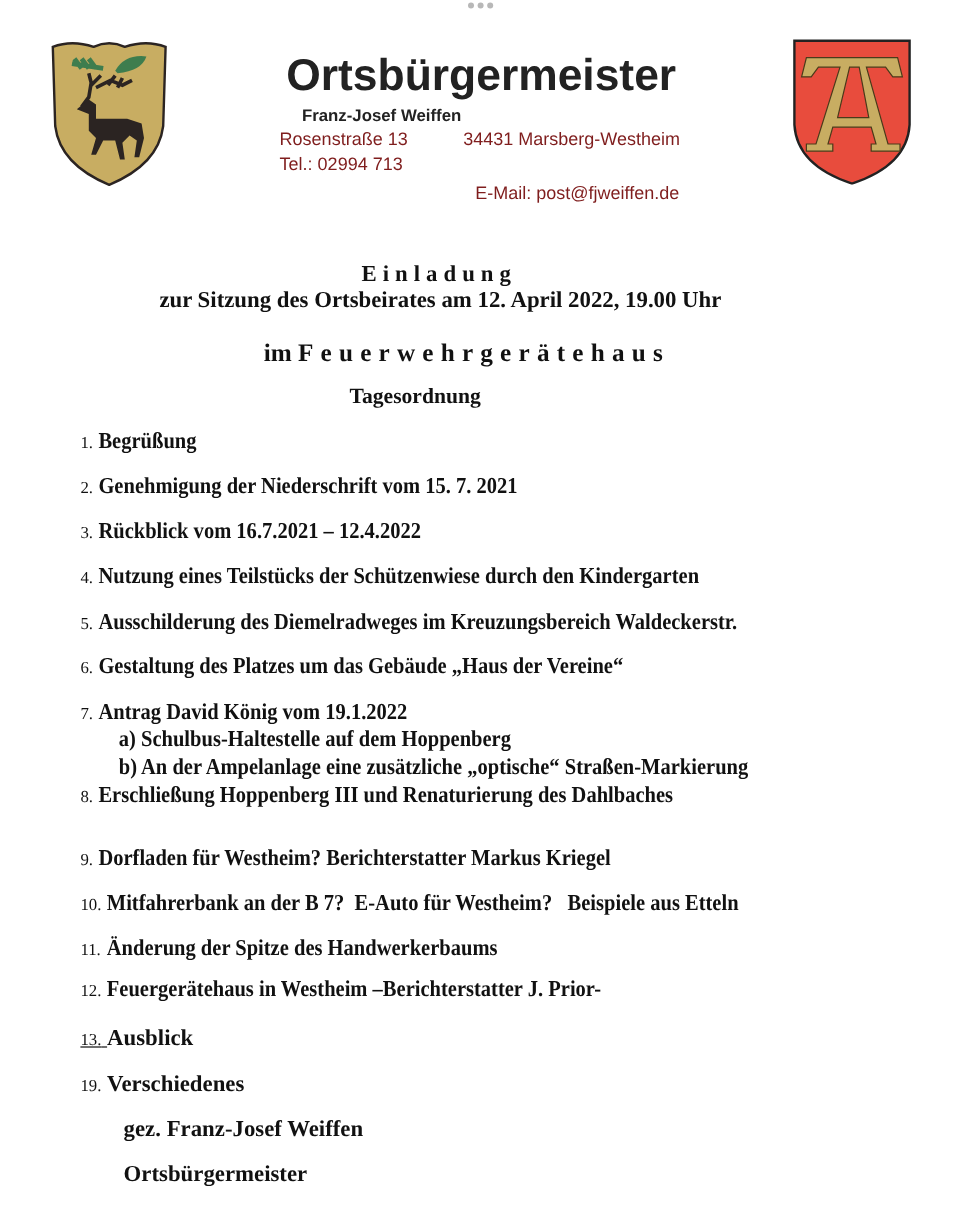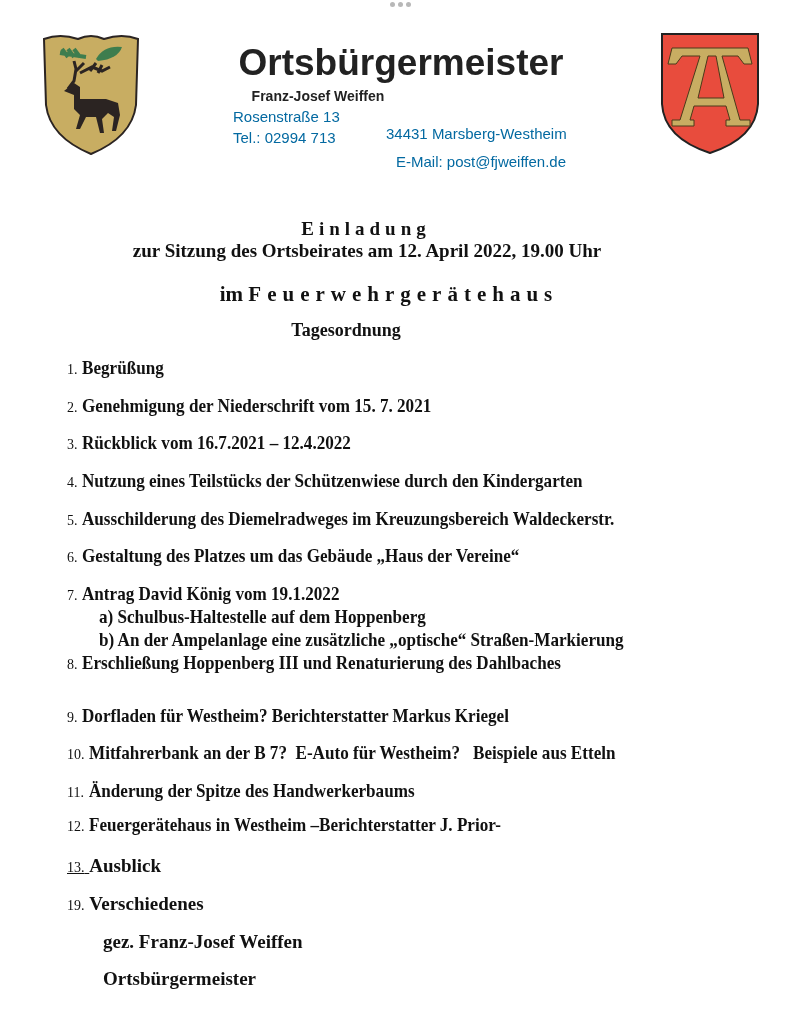--- a/index.html
+++ b/index.html
@@ -3,21 +3,21 @@
 <meta charset="utf-8">
 <style>
   html,body{margin:0;padding:0;background:#fff;}
   body{width:802px;height:1020px;position:relative;overflow:hidden;color:#111;}
   .handle{position:absolute;left:390px;top:2px;display:flex;gap:3px;}
   .handle span{width:5px;height:5px;border-radius:50%;background:#b8b8b8;display:block;}
   .crest-left{position:absolute;left:40px;top:33px;width:102px;height:122px;}
   .crest-right{position:absolute;left:660px;top:32px;width:100px;height:122px;}
   .hdr-title{position:absolute;left:0;width:802px;top:42px;text-align:center;font-family:"Liberation Sans",sans-serif;font-weight:bold;font-size:37px;color:#222;letter-spacing:0px;}
   .hdr-name{position:absolute;left:0;width:636px;top:88px;text-align:center;font-family:"Liberation Sans",sans-serif;font-weight:bold;font-size:14px;color:#222;}
-  .hdr-line{position:absolute;font-family:"Liberation Sans",sans-serif;font-size:15px;color:#0369a1;}
+  .hdr-line{position:absolute;font-family:"Liberation Sans",sans-serif;font-size:15px;color:#7f1d1d;}
   .serif{font-family:"Liberation Serif",serif;font-weight:bold;}
   .c{position:absolute;left:0;width:802px;text-align:center;}
   .inv-title{top:218px;font-size:19px;letter-spacing:5px;padding-left:-40px;}
   .inv-sub{top:240px;font-size:19px;}
   .place{top:282px;font-size:21px;}
   .place .sp{letter-spacing:6px;}
   .agenda-h{top:320px;font-size:18px;}
   .item{position:absolute;left:67px;font-size:19px;white-space:nowrap;}
   .item .num{font-family:"Liberation Serif",serif;font-weight:normal;font-size:14px;}
   .item .txt{font-family:"Liberation Serif",serif;font-weight:bold;display:inline-block;transform-origin:left center;}
@@ -42,21 +42,21 @@
 </svg>
 
 <svg class="crest-right" viewBox="0 0 100 122">
   <path d="M2,2 L98,2 L98,72 Q96,106 50,121 Q4,106 2,72 Z" fill="#e84c3d" stroke="#222" stroke-width="2"></path>
   <path d="M12,16 L88,16 L92,32 L84,32 L78,24 L62,24 L80,88 L90,88 L90,94 L66,94 L66,88 L70,88 L66,74 L34,74 L30,88 L34,88 L34,94 L12,94 L12,88 L20,88 L40,24 L22,24 L16,32 L8,32 Z M48,24 L38,66 L64,66 L56,24 Z" fill="#c8ad62" stroke="#4a3a1a" stroke-width="1"></path>
 </svg>
 
 <div class="hdr-title">Ortsbürgermeister</div>
 <div class="hdr-name">Franz-Josef Weiffen</div>
 <div class="hdr-line" style="left:233px;top:108px;">Rosenstraße 13</div>
-<div class="hdr-line" style="left:386px;top:125px;">34431 Marsberg-Westheim</div>
+<div class="hdr-line" style="left:386px;top:108px;">34431 Marsberg-Westheim</div>
 <div class="hdr-line" style="left:233px;top:129px;">Tel.: 02994 713</div>
 <div class="hdr-line" style="left:396px;top:129px;margin-top:24px;">E-Mail: post@fjweiffen.de</div>
 
 <div class="c serif inv-title" style="left:-35px;">Einladung</div>
 <div class="c serif inv-sub" style="left:-34px;">zur Sitzung des Ortsbeirates am 12. April 2022, 19.00 Uhr</div>
 <div class="c serif place" style="left:-12px;">
   <span>im</span>
   <span class="sp">Feuerwehrgerätehaus</span>
 </div>
 <div class="c serif agenda-h" style="left:-55px;">Tagesordnung</div>

